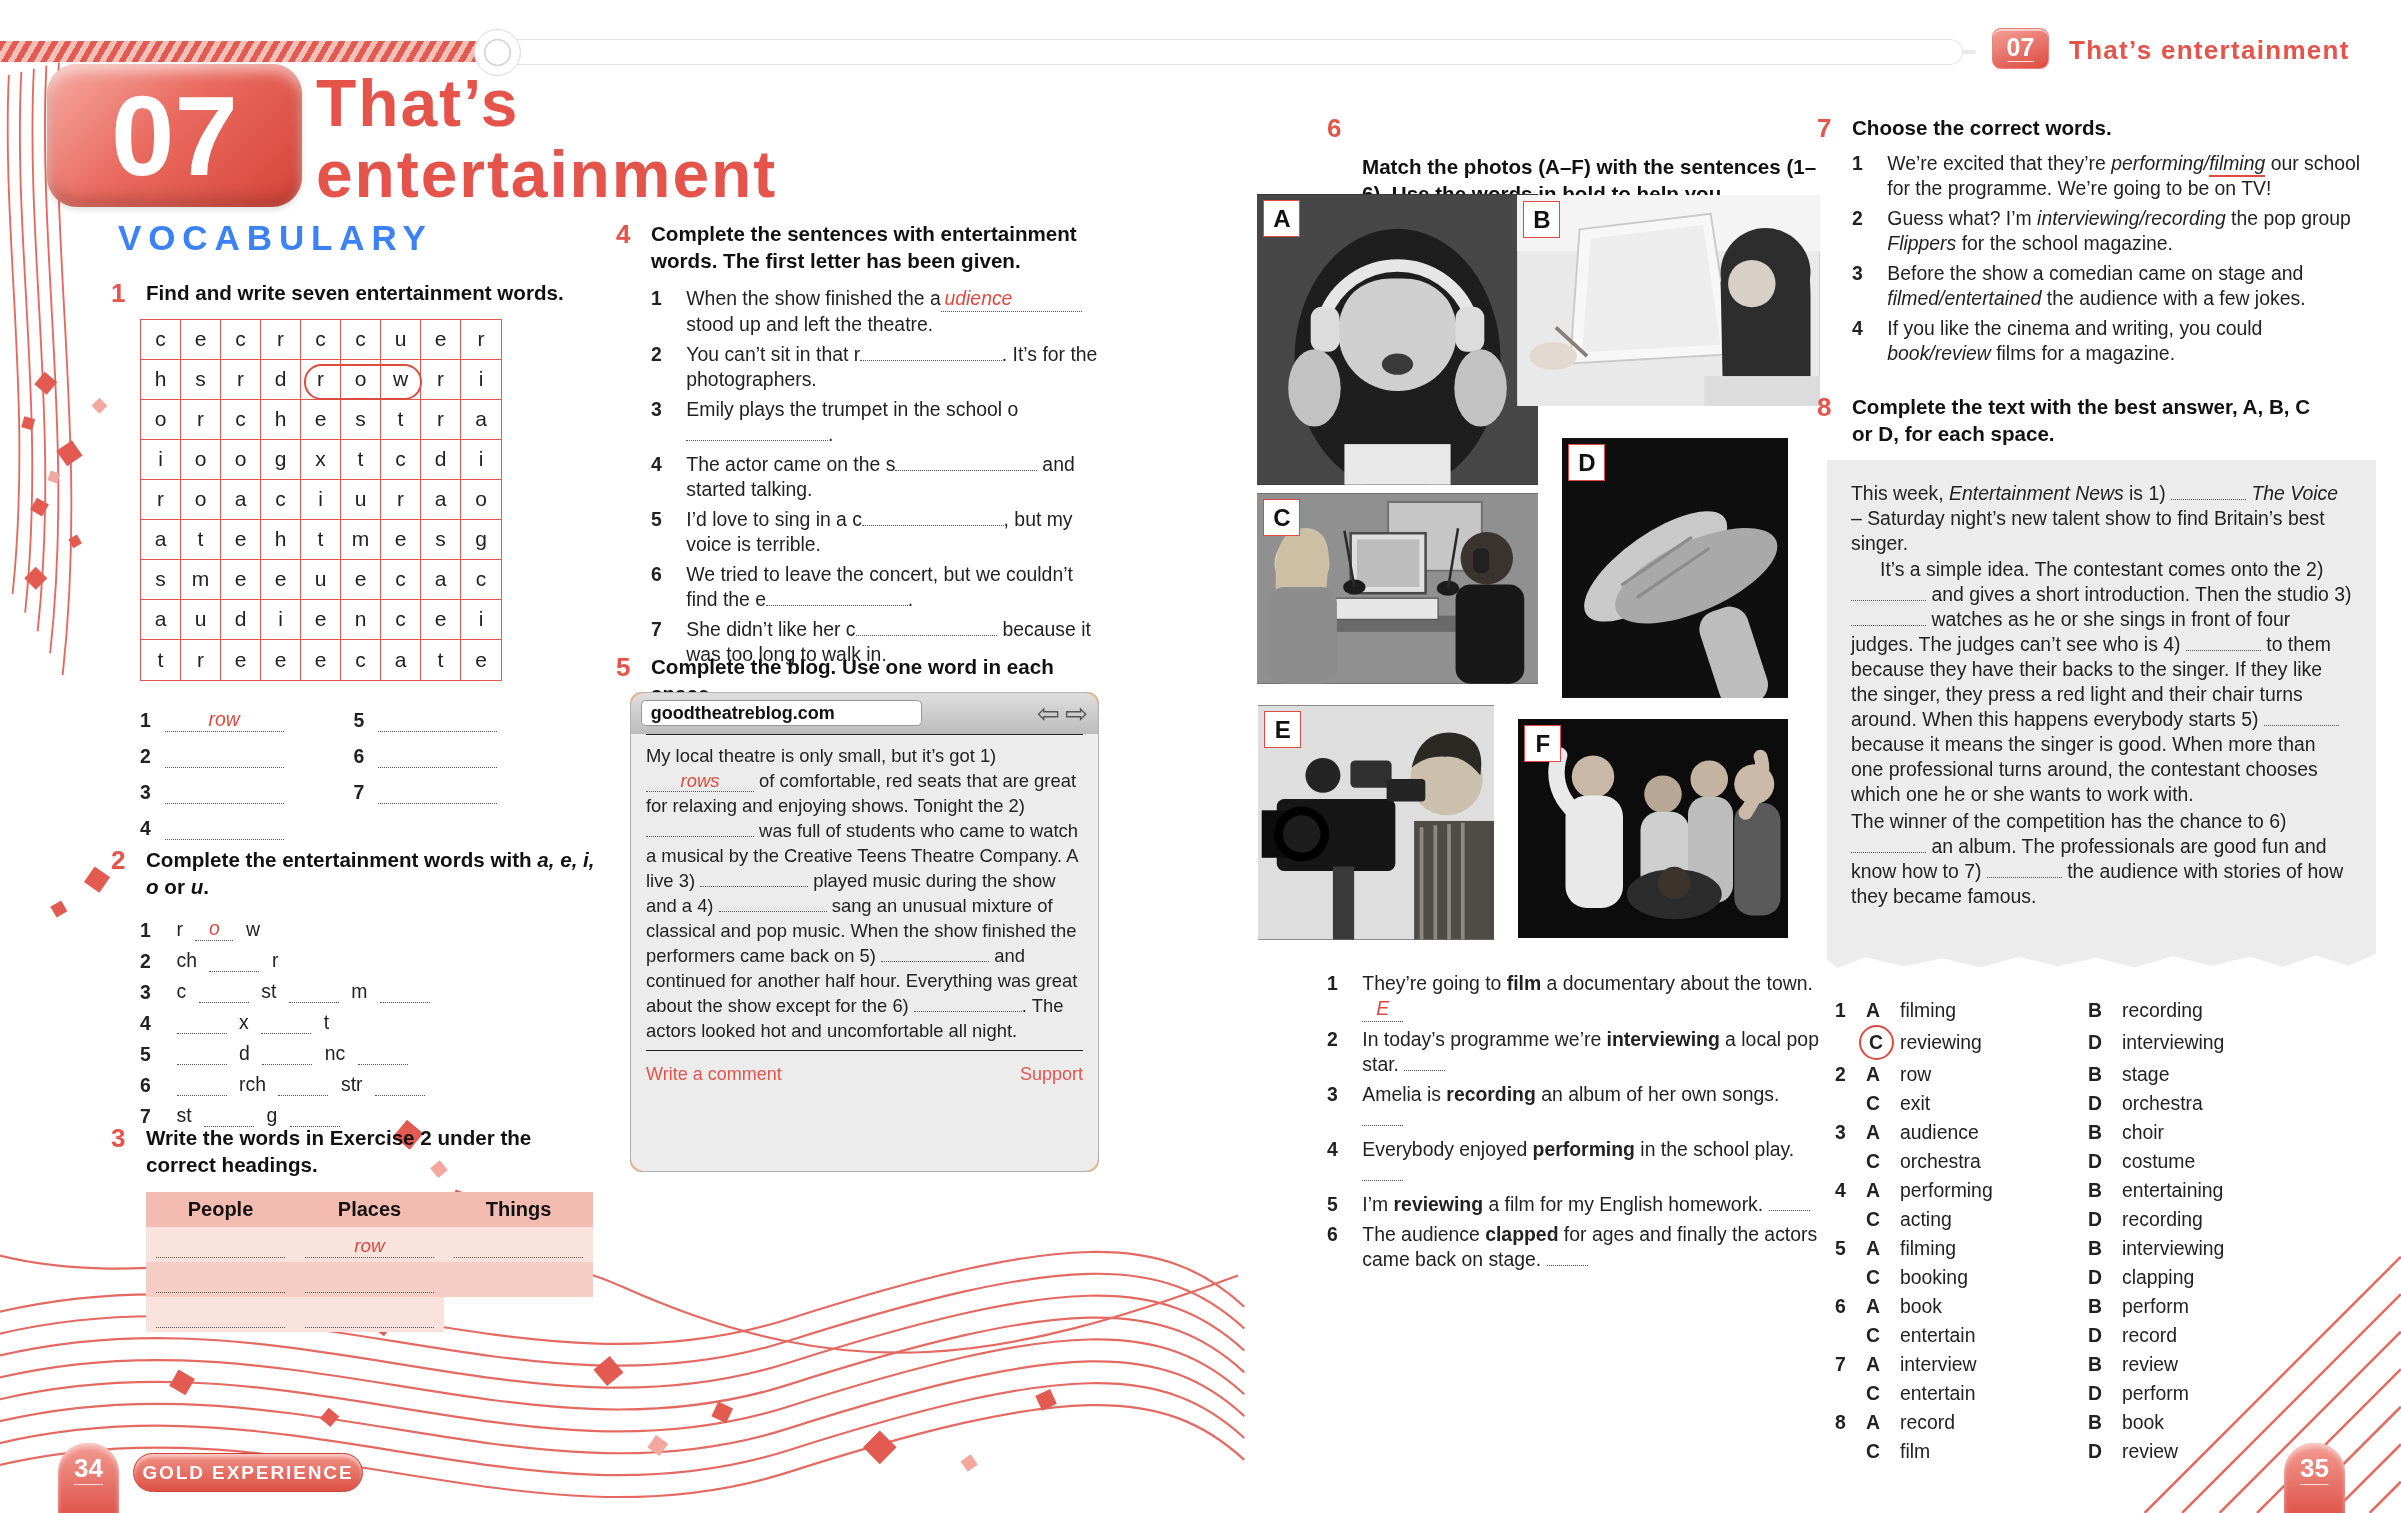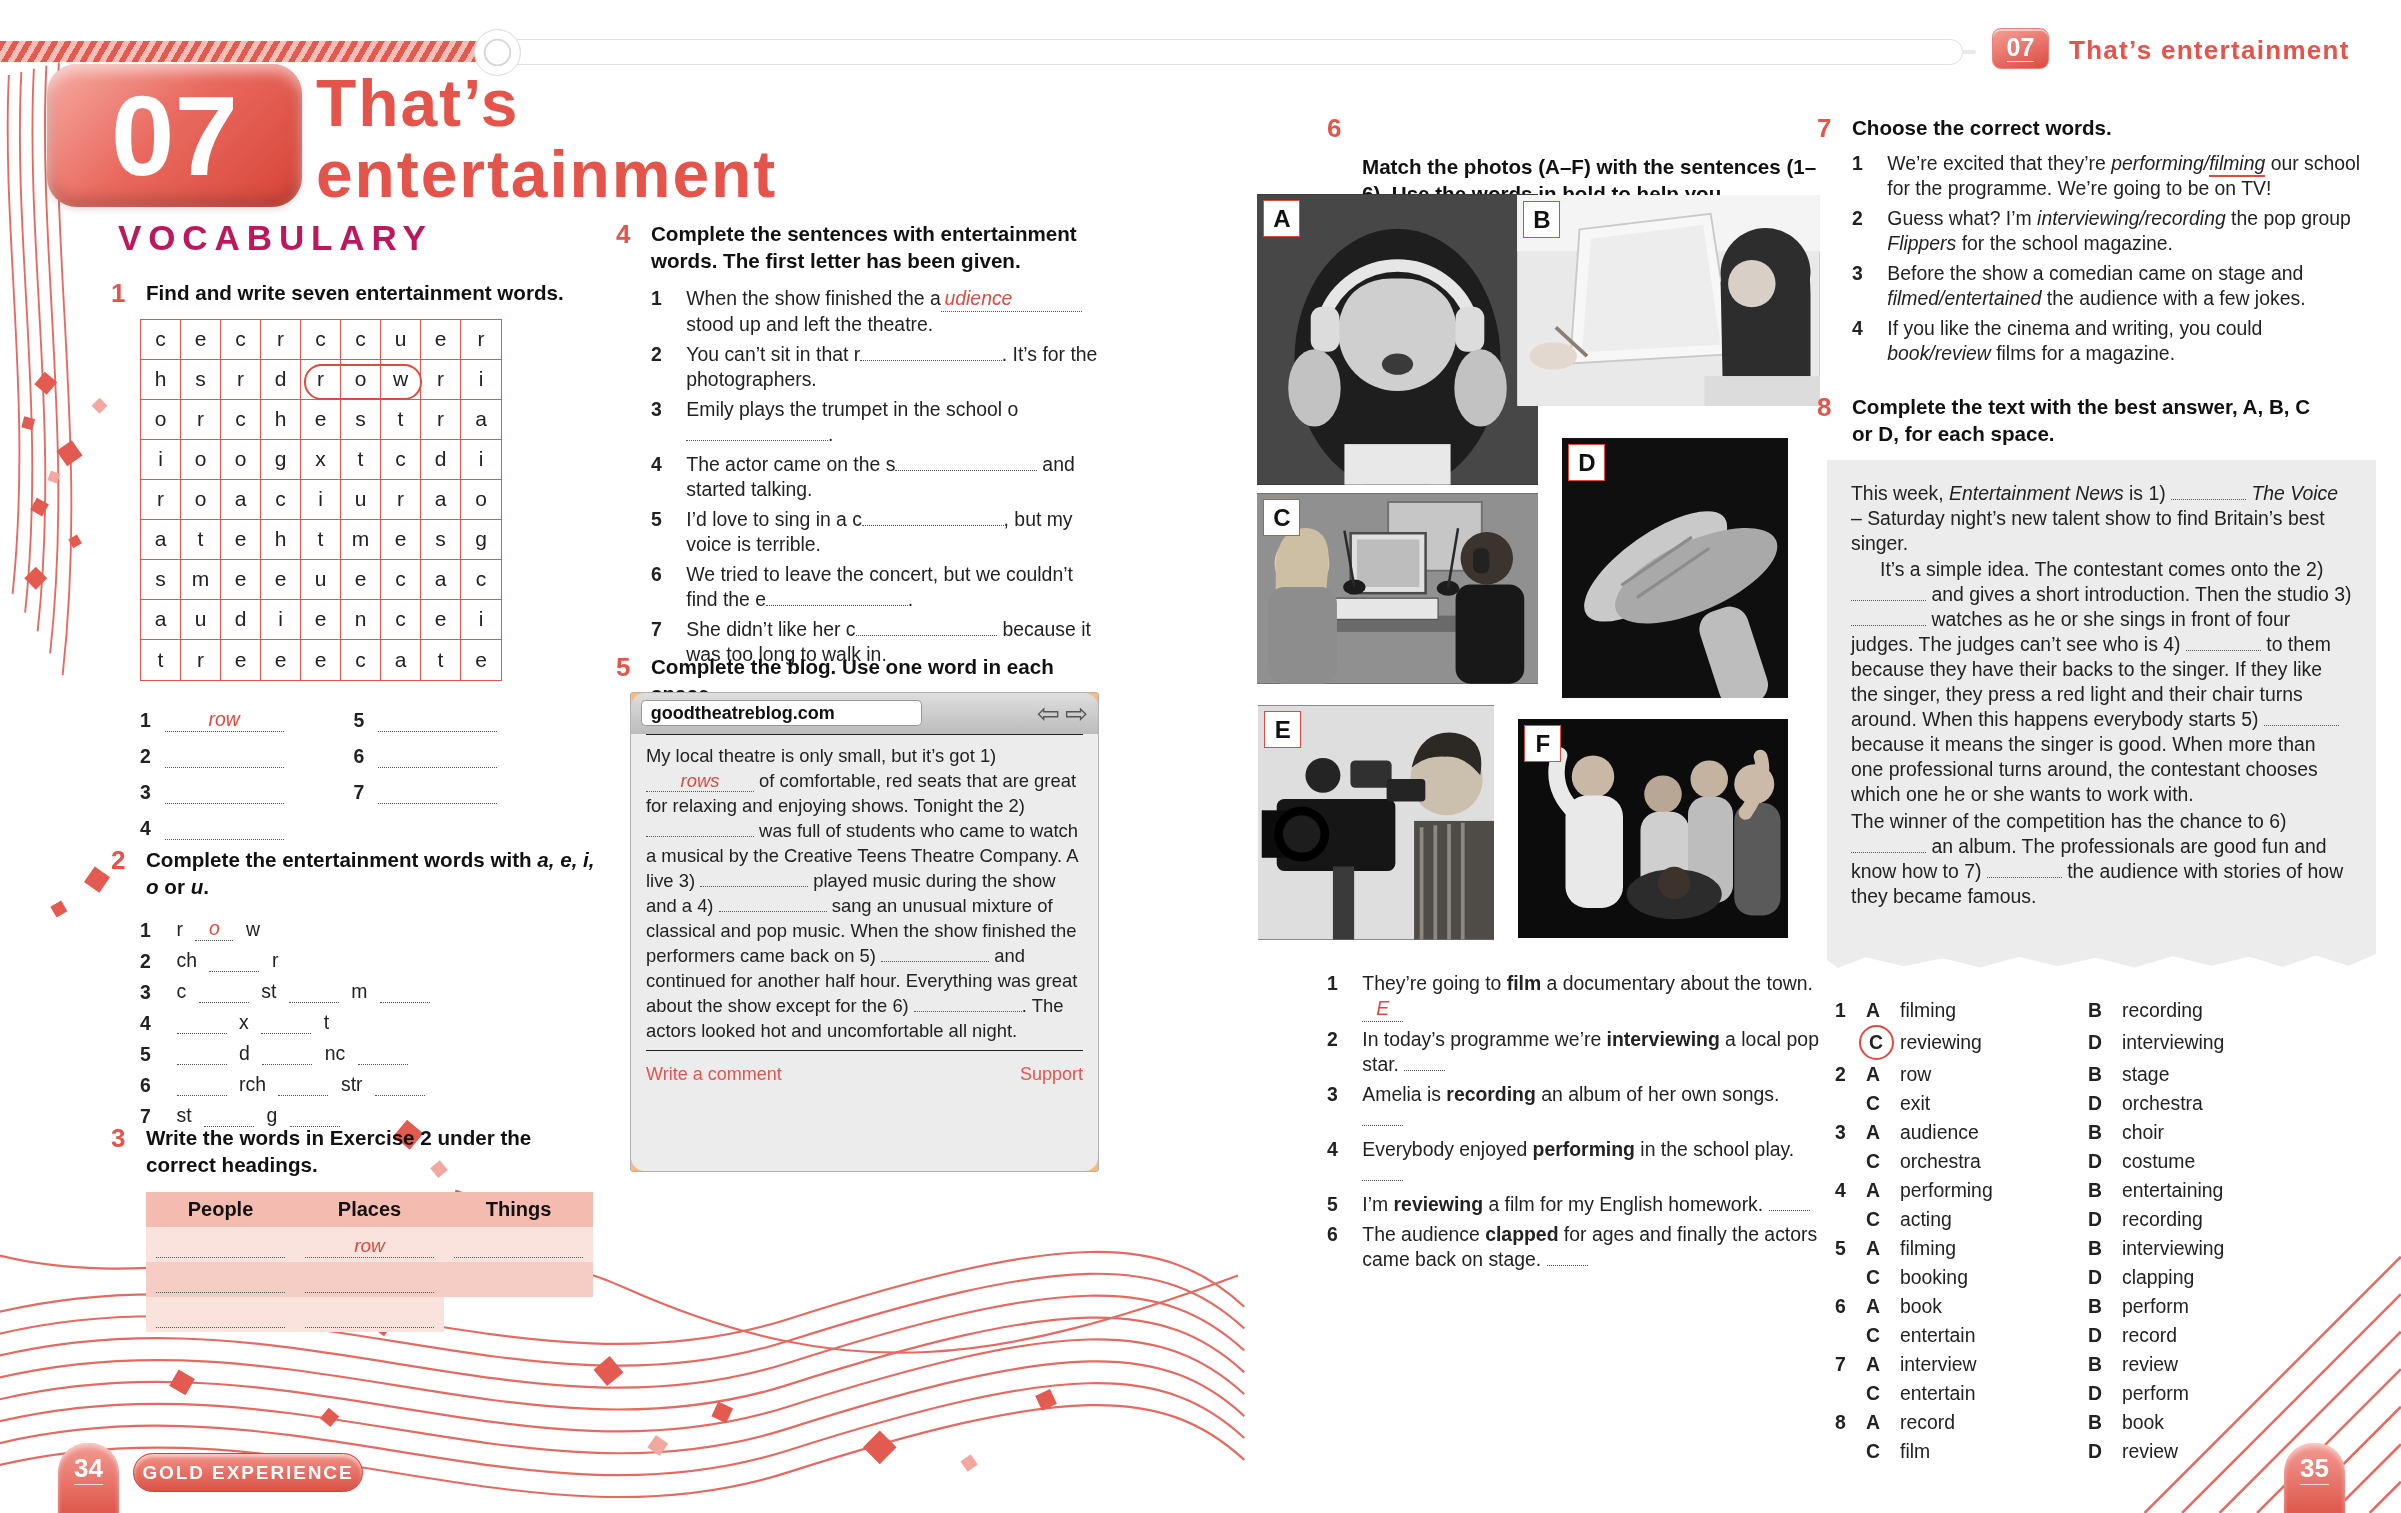--- a/index.html
+++ b/index.html
@@ -24,21 +24,21 @@
     color:#fff;font-weight:bold;font-size:25px;box-shadow:inset 0 1.9px 0 rgba(255,255,255,.55);}
   .unitbadge span{border-bottom:1.3px solid rgba(255,255,255,.8);line-height:1.05;}
   .unittitle{position:absolute;left:2069px;top:35px;font-size:26px;font-weight:bold;color:#e4544b;letter-spacing:1.3px;}
 
   
   .badge07{position:absolute;left:47px;top:64px;width:255px;height:143px;border-radius:30px;
     background:linear-gradient(135deg,#f6aca3 0%,#e96a5f 45%,#d74337 100%);
     box-shadow:inset 0 7.5px 12.5px rgba(255,255,255,.55),inset 0 -8.8px 15px rgba(0,0,0,.18),0 2.5px 6.3px rgba(0,0,0,.12);
     display:flex;align-items:center;justify-content:center;color:#fff;font-weight:bold;font-size:114px;line-height:1;}
   .bigtitle{position:absolute;left:316px;top:68px;font-size:66px;line-height:1.07;font-weight:bold;color:#e4544b;letter-spacing:1.9px;}
-  .vocab{position:absolute;left:118px;top:218px;font-size:35px;font-weight:bold;color:#be185d;letter-spacing:6.9px;}
+  .vocab{position:absolute;left:118px;top:218px;font-size:35px;font-weight:bold;color:#3b82f6;letter-spacing:6.9px;}
 
   
   .exrow{display:flex;gap:10px;}
   .exnum{color:#e4544b;font-size:26px;font-weight:bold;width:25px;flex:none;line-height:1;margin-top:1.3px;}
   .exhead{font-size:20.6px;font-weight:bold;line-height:1.32;color:#111;}
   .item{display:flex;gap:11.3px;margin-bottom:5px;}
   .inum{font-weight:bold;font-size:19.4px;width:24px;flex:none;line-height:25px;}
   .itext{font-size:19.4px;line-height:25px;}
   i{font-style:italic;}
   .rans{color:#dd4a40;font-style:italic;}
@@ -73,21 +73,21 @@
   .ex3table{display:flex;margin:13.8px 0 0 35px;}
   .tcol{width:149px;}
   .th{height:35px;background:#f4bcb1;font-weight:bold;font-size:20px;display:flex;align-items:center;justify-content:center;color:#111;}
   .tc{height:35px;display:flex;align-items:flex-end;justify-content:center;padding:0 10px 3.8px;box-sizing:border-box;}
   .tc.a{background:#fae3dd;}
   .tc.b{background:#f6cdc5;}
   .dln{display:block;width:100%;border-bottom:1.6px dotted #555;text-align:center;color:#dd4a40;font-style:italic;font-size:19px;min-height:22.5px;}
   .tc.nodln .dln{border-bottom:none;}
 
   
-  .blog{position:absolute;left:630px;top:692px;width:469px;height:480px;background:#fdba74;border:1.9px solid #b2b2b2;border-radius:3px;box-sizing:border-box;}
+  .blog{position:absolute;left:630px;top:692px;width:469px;height:480px;background:#fdba74;border:1.9px solid #b2b2b2;border-radius:11px;box-sizing:border-box;}
   .blogbar{height:41px;background:linear-gradient(180deg,#dedede,#bcbcbc);border-radius:13.8px 13.8px 0 0;position:relative;}
   .urlbox{position:absolute;left:10px;top:6.9px;width:281px;height:26px;background:#fff;border:1.3px solid #979797;border-radius:4.4px;
     font-weight:bold;font-size:18px;line-height:25px;padding-left:8.8px;box-sizing:border-box;color:#111;}
   .navarrows{position:absolute;right:10px;top:3.8px;font-size:27.5px;color:#555;}
   .navarrows span{margin-left:5px;}
   .blogbody{background:#ececec;height:calc(100% - 41px);border-radius:0 0 13.8px 13.8px;padding:0 15px;box-sizing:border-box;}
   .btool{display:flex;align-items:center;height:39px;color:#e4544b;font-size:18px;}
   .btool .bicon{margin-right:7.5px;display:inline-flex;}
   .btool .sp{margin-left:26px;}
   .btool .first-sp{margin-left:auto;}

